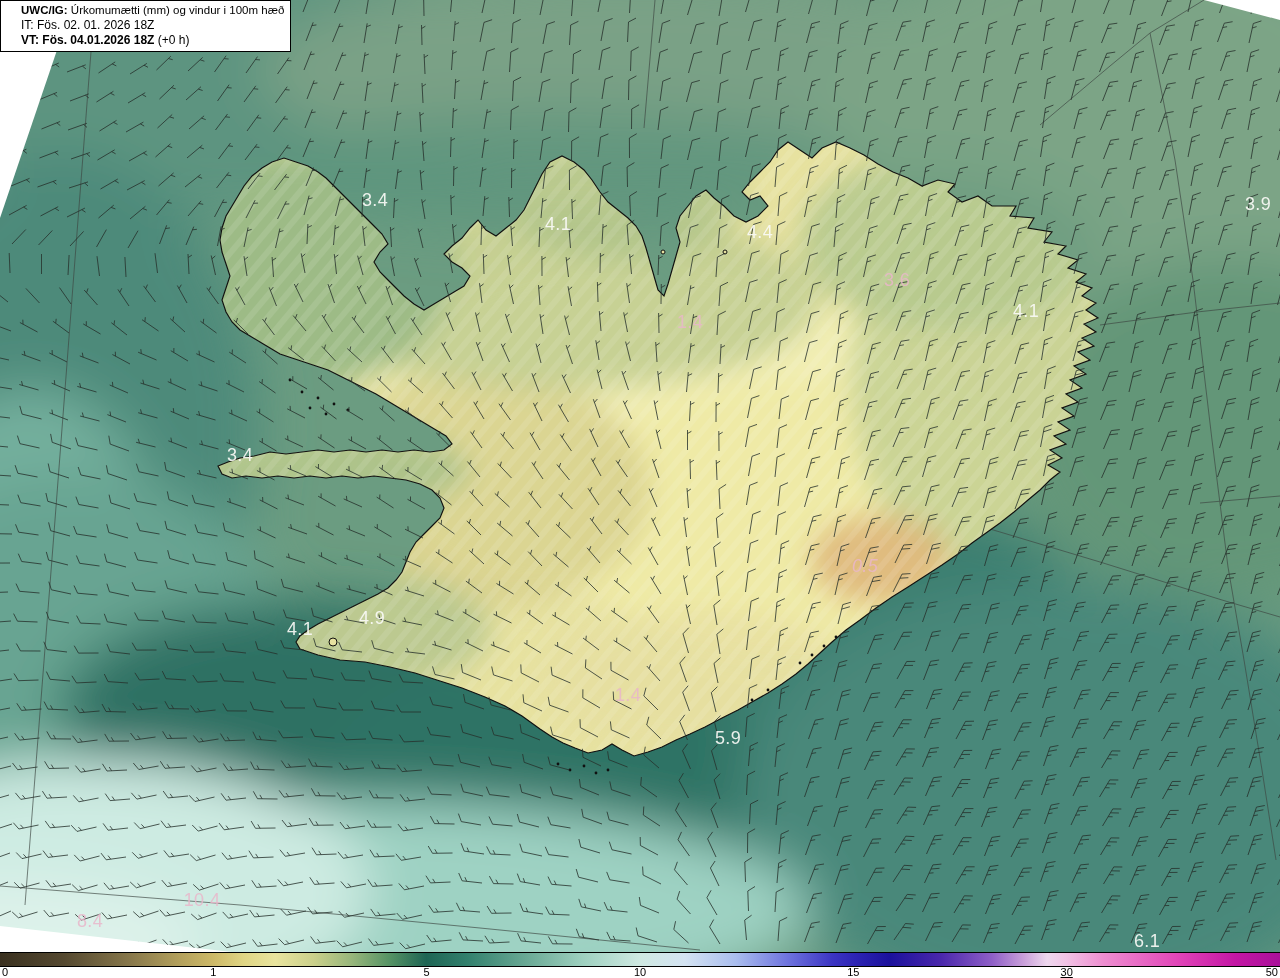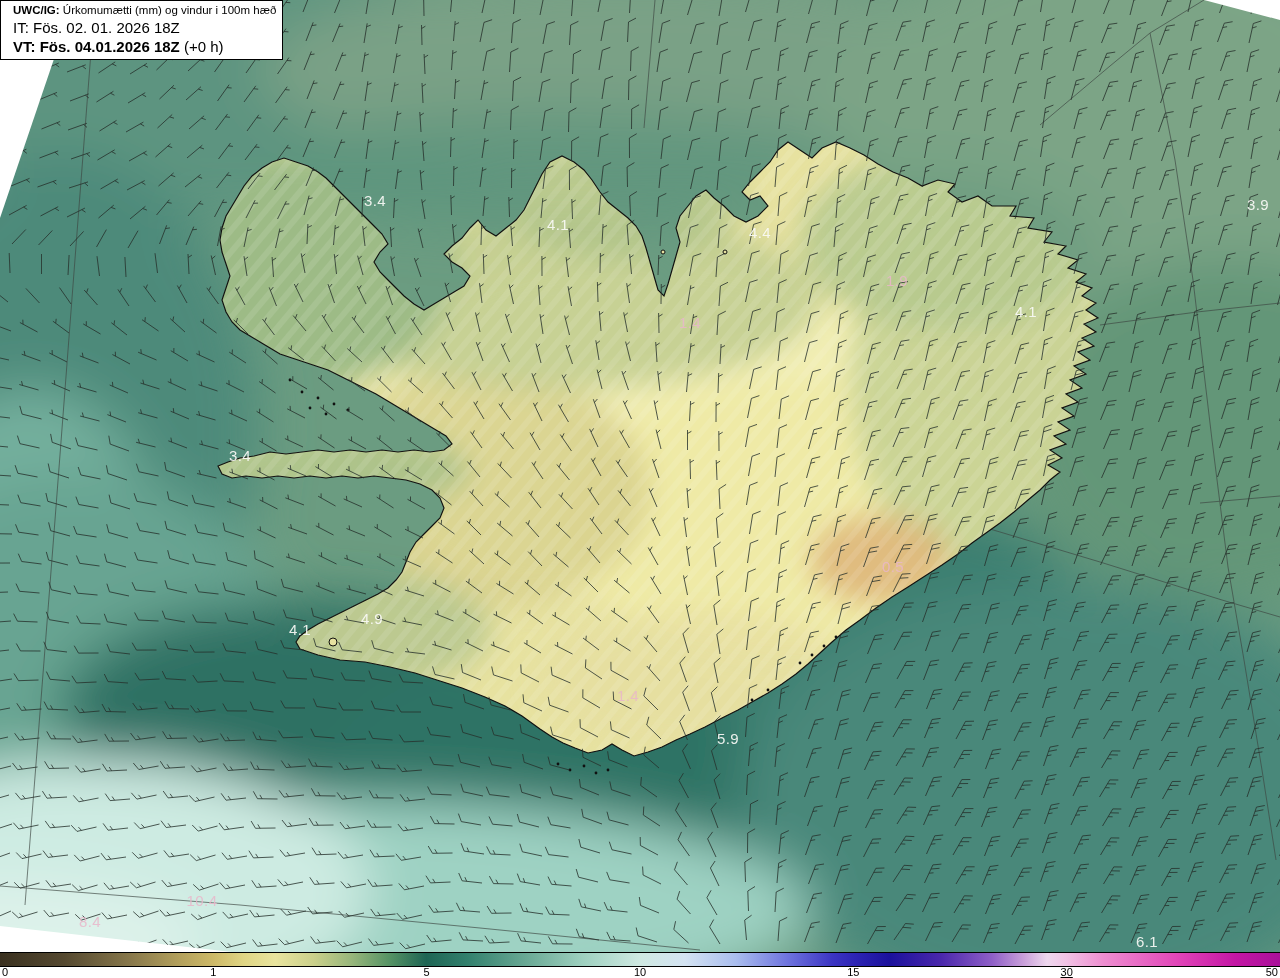--- a/index.html
+++ b/index.html
@@ -5,30 +5,30 @@
   html,body{margin:0;padding:0;background:#ffffff;}
   .stage{
     position:relative;width:1280px;height:978px;overflow:hidden;background:#fff;
     font-family:"Liberation Sans","DejaVu Sans",sans-serif;
   }
   #map-svg{position:absolute;left:0;top:0;}
   
   .title-box{
     position:absolute;left:0;top:0;z-index:30;
     background:#ffffff;border:1px solid #000;
-    padding:2px 6px 3px 12px;line-height:1.28;color:#000;
+    padding:2px 6px 3px 20px;line-height:1.28;color:#000;
     white-space:nowrap;
   }
   .title-line1{font-size:11.5px;}
-  .title-line23{font-size:15px;}
+  .title-line23{font-size:12px;}
   .b{font-weight:bold;}
   
   .map-label{
     position:absolute;z-index:20;transform:translate(-50%,-50%);
-    font-size:15px;letter-spacing:.4px;pointer-events:none;
+    font-size:18px;letter-spacing:.4px;pointer-events:none;
   }
   
   .colorbar{
     position:absolute;left:0;bottom:0;width:1280px;height:26px;z-index:25;background:#fff;
   }
   .cb-strip{
     height:13px;border-top:1px solid #000;border-bottom:1px solid #000;
   }
   .cb-ticks{position:relative;height:11px;background:#fff;}
   .cb-tick{
@@ -143,23 +143,23 @@
       <span class="map-label" style="left: 760px; top: 232px; color: rgba(250, 250, 246, 0.92);">4.4</span>
       <span class="map-label" style="left: 1258px; top: 204px; color: rgba(250, 250, 246, 0.92);">3.9</span>
       <span class="map-label" style="left: 1026px; top: 311px; color: rgba(250, 250, 246, 0.92);">4.1</span>
       <span class="map-label" style="left: 375px; top: 200px; color: rgba(250, 250, 246, 0.92);">3.4</span>
       <span class="map-label" style="left: 240px; top: 455px; color: rgba(250, 250, 246, 0.92);">3.4</span>
       <span class="map-label" style="left: 372px; top: 574px; color: rgba(250, 250, 246, 0.92); margin-top: 44px;">4.9</span>
       <span class="map-label" style="left: 300px; top: 629px; color: rgba(250, 250, 246, 0.92);">4.1</span>
       <span class="map-label" style="left: 728px; top: 738px; color: rgba(250, 250, 246, 0.92);">5.9</span>
       <span class="map-label" style="left: 1147px; top: 941px; color: rgba(250, 250, 246, 0.92);">6.1</span>
       <span class="map-label" style="left: 690px; top: 322px; color: rgba(233, 182, 202, 0.85);">1.4</span>
-      <span class="map-label" style="left: 897px; top: 280px; color: rgba(233, 182, 202, 0.85);">1.9</span>
+      <span class="map-label" style="left: 897px; top: 280px; color: rgba(233, 182, 202, 0.85);">3.6</span>
       <span class="map-label" style="left: 628px; top: 695px; color: rgba(233, 182, 202, 0.85);">1.4</span>
-      <span class="map-label" style="left: 893px; top: 566px; color: rgba(233, 182, 202, 0.85);">0.5</span>
+      <span class="map-label" style="left: 865px; top: 566px; color: rgba(233, 182, 202, 0.85); font-style: italic;">0.5</span>
       <span class="map-label" style="left: 196px; top: 900px; color: rgba(233, 182, 202, 0.85); margin-left: 6px;">10.4</span>
       <span class="map-label" style="left: 90px; top: 921px; color: rgba(233, 182, 202, 0.85);">8.4</span>
     </div>
 
   <div class="title-box">
     <div class="title-line1"><span class="b">UWC/IG:</span><span> Úrkomumætti (mm) og vindur i 100m hæð</span></div>
     <div class="title-line23">IT: Fös. 02. 01. 2026 18Z</div>
     <div class="title-line23"><span class="b">VT: Fös. 04.01.2026 18Z</span><span> (+0 h)</span></div>
   </div>
 

